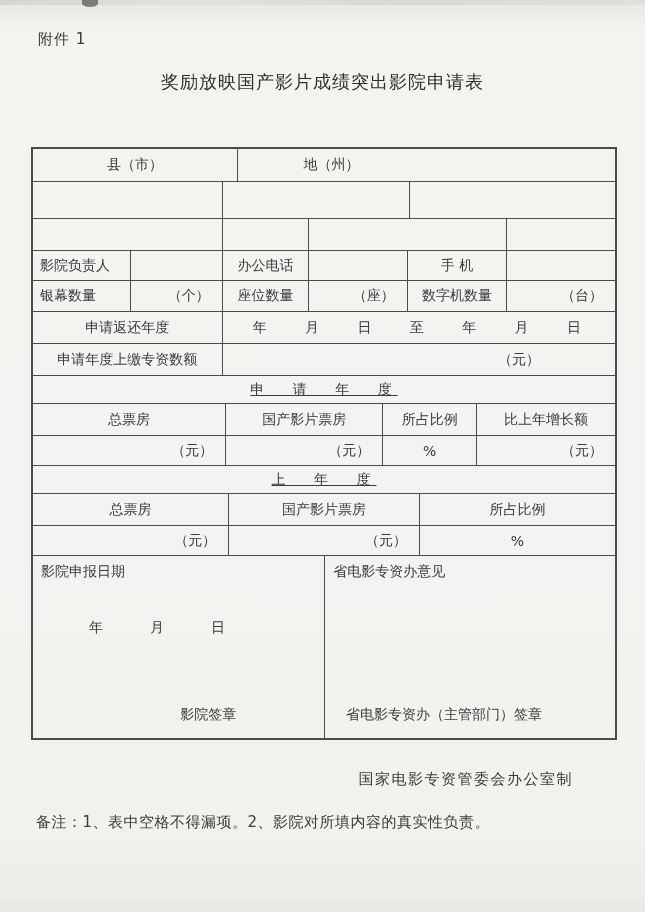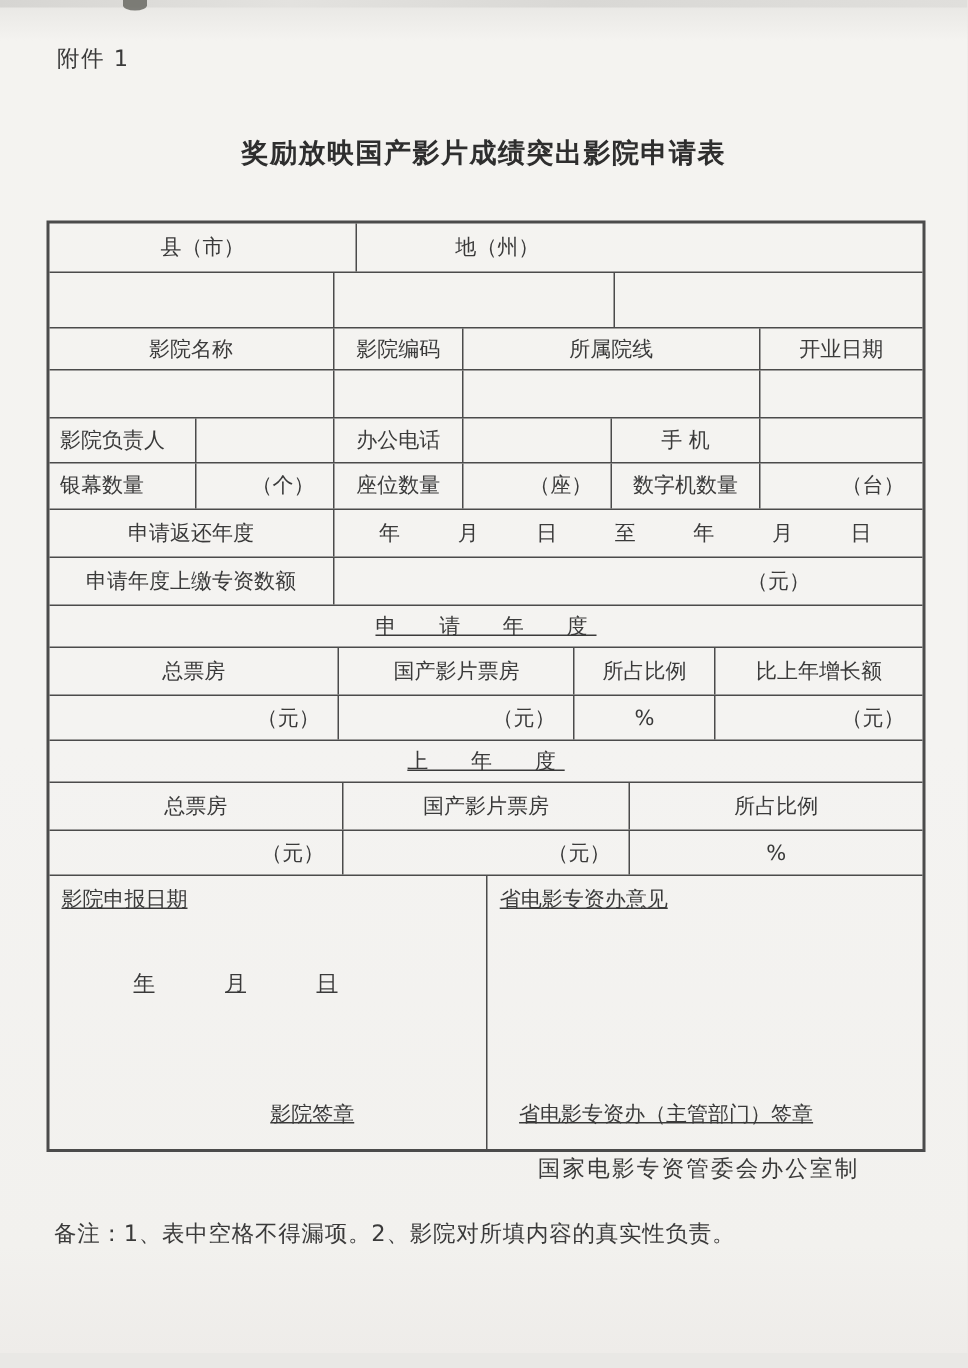--- a/index.html
+++ b/index.html
@@ -23,31 +23,31 @@
   }
   .scan-smudge{
     position:absolute;top:0;left:82px;width:16px;height:7px;
     background:#6a6a64;border-radius:0 0 50% 50%;opacity:.85;
   }
   .attachment{
     position:absolute;top:30px;left:38px;
     font-size:15px;letter-spacing:1px;
   }
   .title{
-    position:absolute;top:90px;left:0;right:0;
-    text-align:center;font-size:18px;font-weight:bold;color:#2e2e2e;
+    position:absolute;top:70px;left:0;right:0;
+    text-align:center;font-size:18px;font-weight:normal;color:#2e2e2e;
     letter-spacing:1px;
   }
   .form-table{
     position:absolute;top:147px;left:31px;width:586px;
     border:2px solid var(--line);
     font-size:14px;
   }
   .row{display:flex;width:100%;border-bottom:1px solid var(--line);}
-  .row:last-child{border-bottom:none;text-decoration:underline;}
+  .row:last-child{border-bottom:none;}
   .cell{
     border-right:1px solid var(--line);
     display:flex;align-items:center;justify-content:center;
     overflow:hidden;white-space:nowrap;
   }
   .cell:last-child{border-right:none;}
   .cell.l{justify-content:flex-start;padding-left:7px;}
   .cell.r{justify-content:flex-end;padding-right:12px;}
   .cell.unit-wide{justify-content:flex-end;padding-right:75px;}
   .spread{justify-content:space-between;padding:0 34px 0 30px;}
@@ -82,26 +82,20 @@
       <div class="cell" style="width:35.2%">县（市）</div>
       <div class="cell" style="width:32.2%">地（州）</div>
     </div>
 
     <div class="row" style="height:37px">
       <div class="cell" style="width:32.6%"></div>
       <div class="cell" style="width:32.2%"></div>
       <div class="cell" style="width:35.2%"></div>
     </div>
 
-    <div class="row" style="height:28px">
-      <div class="cell" style="width:32.6%">影院名称</div>
-      <div class="cell" style="width:14.9%">影院编码</div>
-      <div class="cell" style="width:33.9%">所属院线</div>
-      <div class="cell" style="width:18.6%">开业日期</div>
-    </div>
 
     <div class="row" style="height:32px">
       <div class="cell" style="width:32.6%"></div>
       <div class="cell" style="width:14.9%"></div>
       <div class="cell" style="width:33.9%"></div>
       <div class="cell" style="width:18.6%"></div>
     </div>
 
     <div class="row" style="height:30px">
       <div class="cell l" style="width:16.9%">影院负责人</div>

